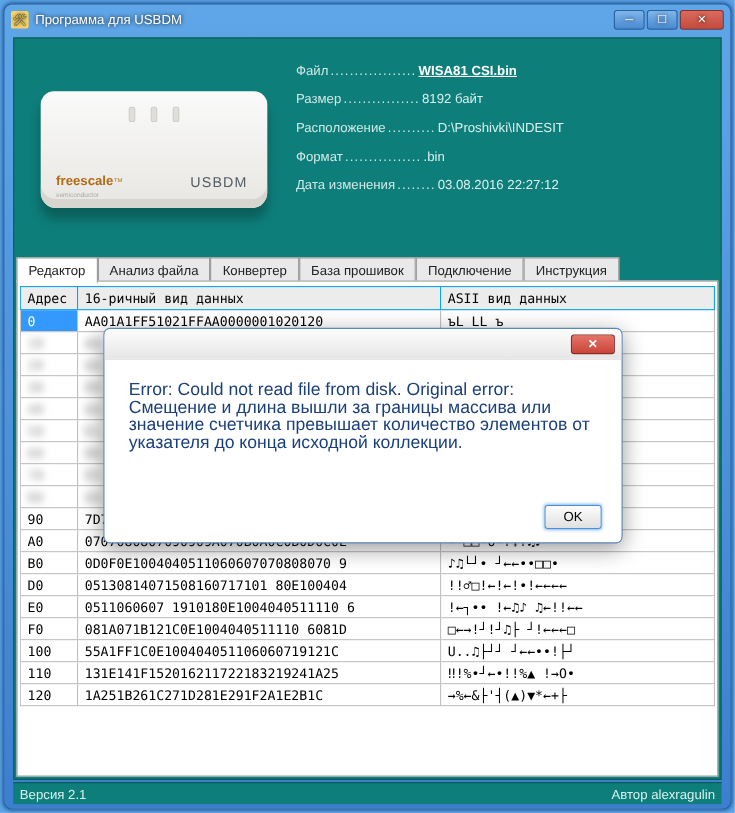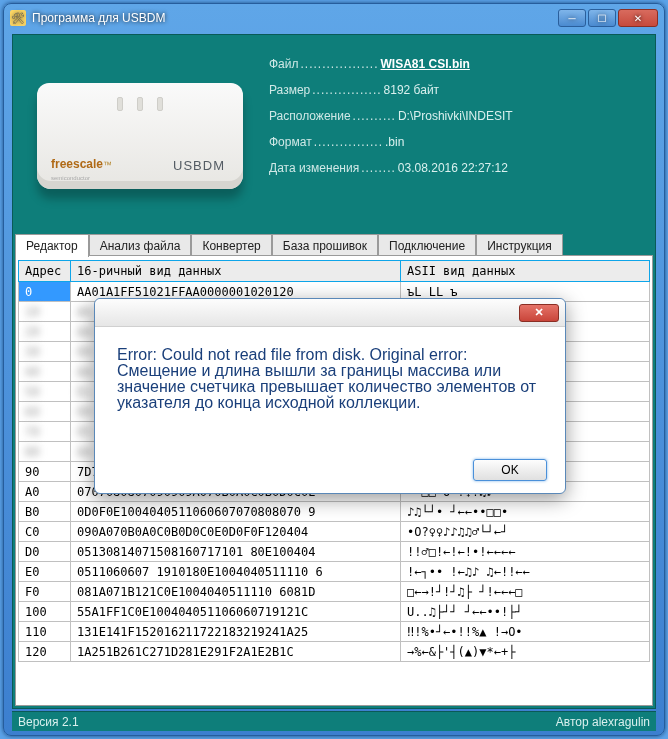--- a/index.html
+++ b/index.html
@@ -92,21 +92,21 @@
     border-bottom:1px solid #d0d0d0; border-radius:6px 6px 0 0;
     display:flex; align-items:center; justify-content:flex-end; padding:0 6px;
   }
   .dialog .dclose {
     width:40px;height:18px;background:linear-gradient(180deg,#e57368,#c9453a);
     border:1px solid #8a2e24;border-radius:3px;color:#fff;display:flex;align-items:center;justify-content:center;font-size:11px;font-weight:bold;
   }
   .dialog .dbody { padding:20px 22px; color:#1a3f7a; font-size:16px; line-height:16px;}
   .dialog .dbtns { position:absolute; bottom:12px; right:18px; }
   .dialog button {
-    width:74px; height:22px; background:linear-gradient(180deg,#fdfdfd,#e0e0e0);
+    width:52px; height:22px; background:linear-gradient(180deg,#fdfdfd,#e0e0e0);
     border:1px solid #4a90d9; border-radius:3px; font-size:12px;
     box-shadow:0 0 3px #7fb5ea;
   }
 </style>
 </head>
 <body>
 
 <div class="window">
   <div class="titlebar">
     <span class="ticon">🛠</span>
@@ -231,25 +231,20 @@
                 <td class="addr">A0</td>
                 <td>0707080807090909A070B0A0C0B0D0C0E</td>
                 <td>••□□•О•?♀?♫♪</td>
               </tr>
               <tr>
                 <td class="addr">B0</td>
                 <td>0D0F0E1004040511060607070808070 9</td>
                 <td>♪♫└┘• ┘←←••□□•</td>
               </tr>
               <tr>
-                <td class="addr">C0</td>
-                <td>090A070B0A0C0B0D0C0E0D0F0F120404</td>
-                <td>•О?♀♀♪♪♫♫♂└┘←┘</td>
-              </tr>
-              <tr>
                 <td class="addr">D0</td>
                 <td>05130814071508160717101 80E100404</td>
                 <td>!!♂□!←!←!•!←←←←</td>
               </tr>
               <tr>
                 <td class="addr">E0</td>
                 <td>0511060607 1910180E1004040511110 6</td>
                 <td>!←┐•• !←♫♪ ♫←!!←←</td>
               </tr>
               <tr>

